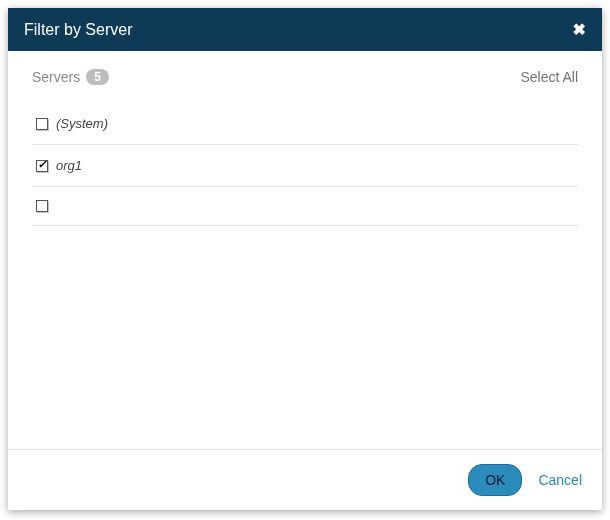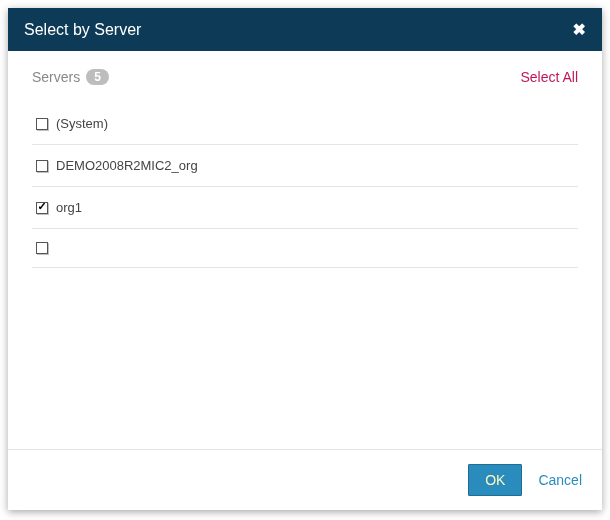--- a/index.html
+++ b/index.html
@@ -61,36 +61,37 @@
     background: #bdbdbd;
     color: #fff;
     border-radius: 10px;
     padding: 1px 8px;
     font-size: 12px;
     font-weight: bold;
     min-width: 18px;
     text-align: center;
   }
   .select-all {
-    color: #be185d;
+    color: #737373;
     font-size: 14px;
     cursor: pointer;
   }
   .server-list {
     list-style: none;
   }
   .server-item {
     border-bottom: 1px solid #e4e4e4;
     padding: 13px 4px;
     display: flex;
     align-items: center;
     gap: 8px;
     font-size: 13px;
     color: #444;
     cursor: pointer;
+    font-style: italic;
   }
   .chk {
     width: 12px;
     height: 12px;
     border: 1px solid #555;
     display: inline-flex;
     align-items: center;
     justify-content: center;
     position: relative;
     box-shadow: 1px 1px 0 rgba(0,0,0,0.25);
@@ -109,60 +110,56 @@
     border-top: 1px solid #e4e4e4;
     padding: 14px 20px;
     display: flex;
     justify-content: flex-end;
     align-items: center;
     gap: 16px;
   }
   .ok-btn {
     background: #2a8bbd;
     border: 1px solid #1f6d94;
-    color: #fef9c3;
+    color: #0f172a;
     padding: 7px 16px;
     font-size: 14px;
-    border-radius: 1px;
+    border-radius: 14px;
     cursor: pointer;
   }
   .cancel-link {
     color: #2a8bbd;
     font-size: 14px;
     cursor: pointer;
   }
 </style>
 </head>
 <body>
 
 <div class="dialog">
   <div class="dialog-header">
-    <span class="dialog-title">Select by Server</span>
+    <span class="dialog-title">Filter by Server</span>
     <span class="close-icon">✖</span>
   </div>
 
   <div class="dialog-body">
     <div class="body-top">
       <div class="servers-label">
         <span>Servers</span>
         <span class="count-badge">5</span>
       </div>
       <span class="select-all">Select All</span>
     </div>
 
     <ul class="server-list">
       <li class="server-item">
         <span class="chk"></span>
         <span>(System)</span>
       </li>
       <li class="server-item">
-        <span class="chk"></span>
-        <span>DEMO2008R2MIC2_org</span>
-      </li>
-      <li class="server-item">
         <span class="chk checked"></span>
         <span>org1</span>
       </li>
       <li class="server-item">
         <span class="chk"></span>
       </li>
     </ul>
   </div>
 
   <div class="dialog-footer">

